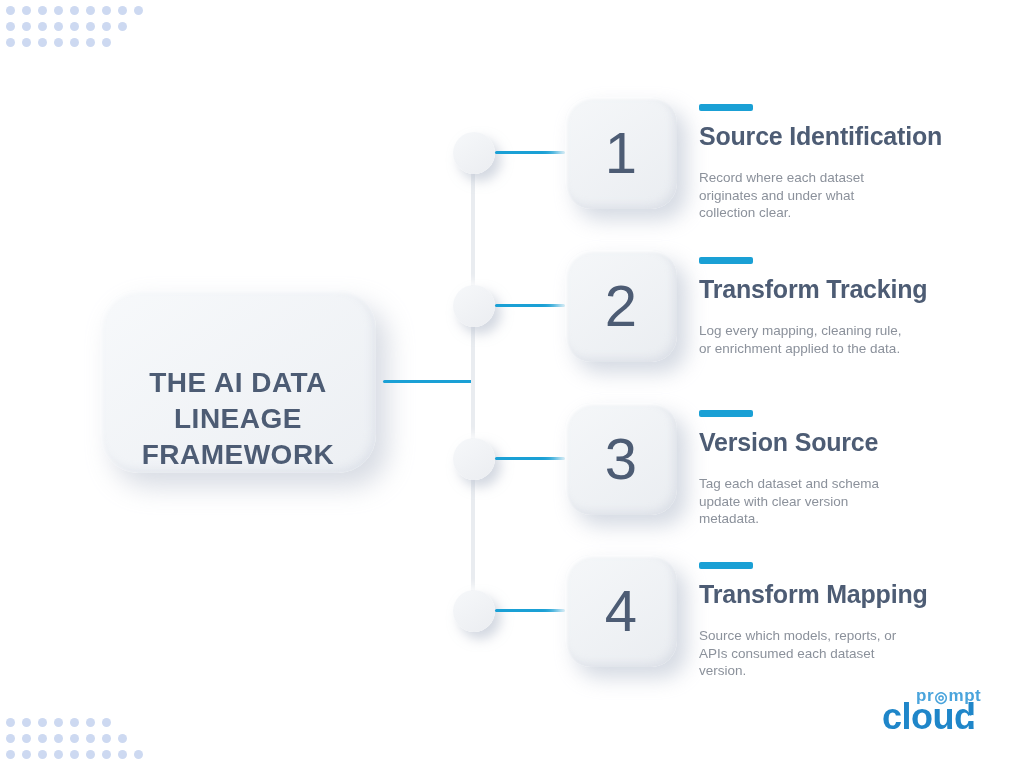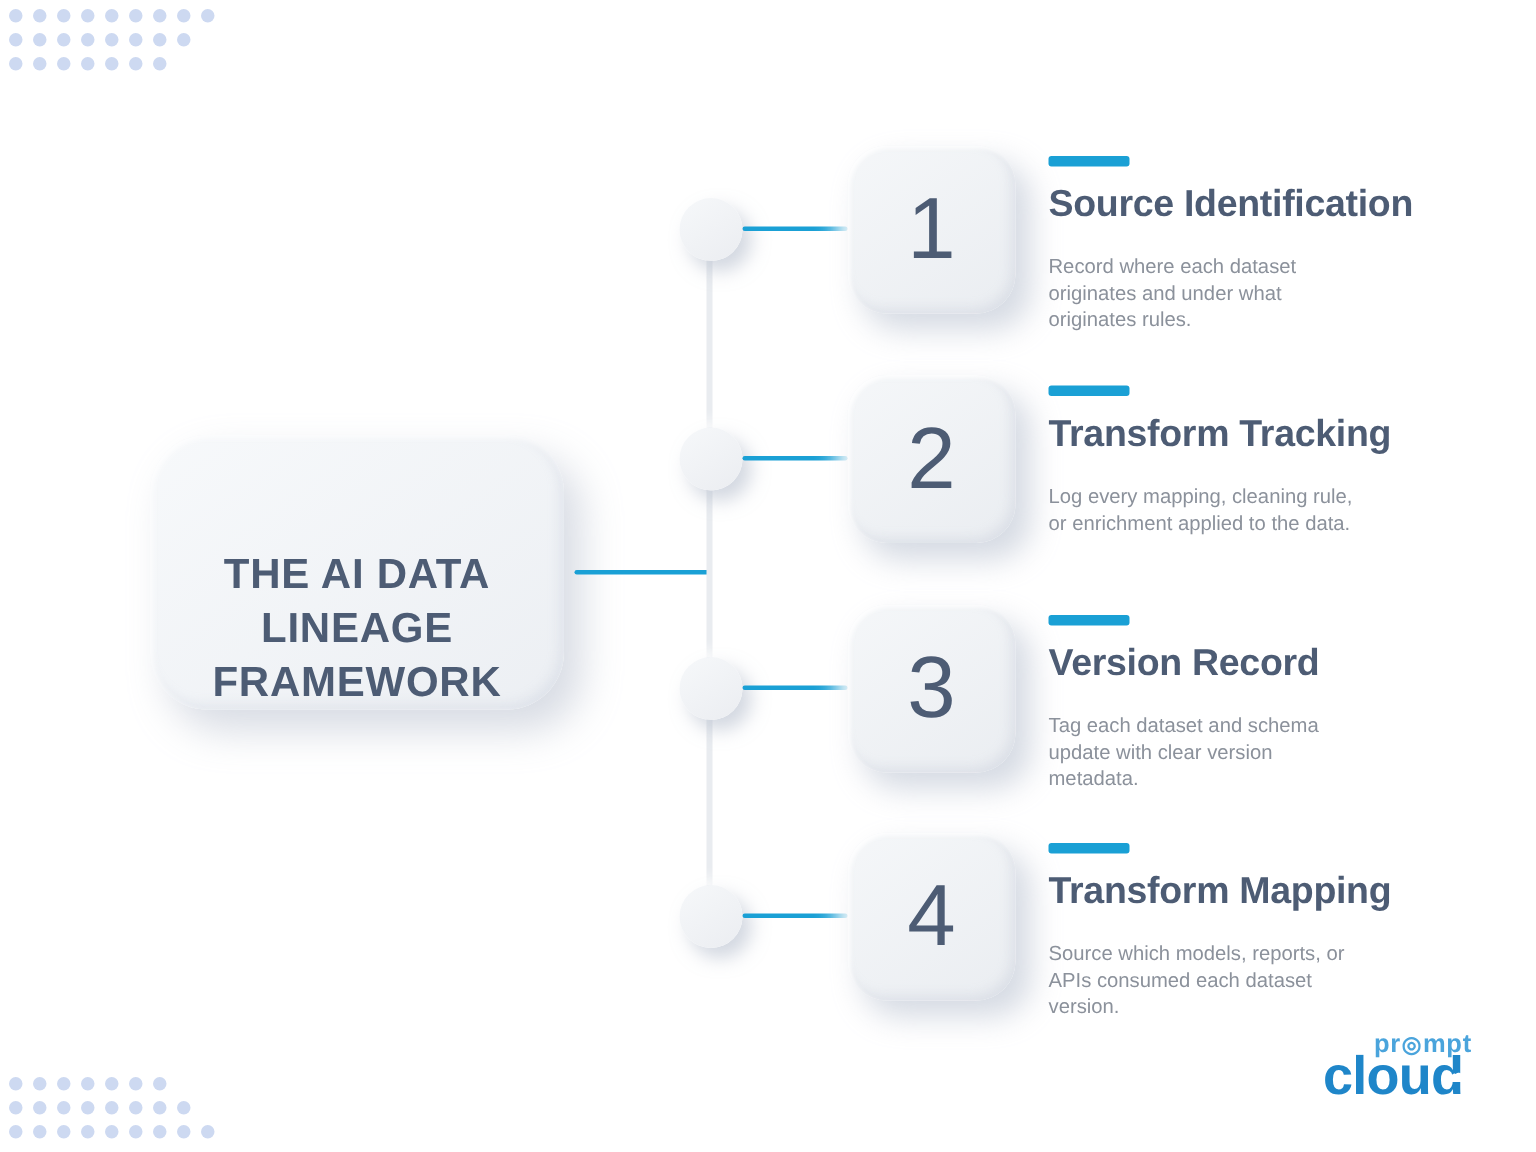--- a/index.html
+++ b/index.html
@@ -179,21 +179,21 @@
     <div class="conn"></div>
     <div class="numcard">
       <span>1</span>
     </div>
     <div class="stext">
       <div class="bar"></div>
       <h2 class="heading">Source Identification</h2>
       <div class="sbody">
           <div>Record where each dataset</div>
           <div>originates and under what</div>
-          <div>originates rules.</div>
+          <div>collection clear.</div>
         </div>
     </div>
   </div>
 
   <div class="step s1">
     <div class="vnode"></div>
     <div class="conn"></div>
     <div class="numcard">
       <span>2</span>
     </div>
@@ -208,21 +208,21 @@
   </div>
 
   <div class="step s2">
     <div class="vnode"></div>
     <div class="conn"></div>
     <div class="numcard">
       <span>3</span>
     </div>
     <div class="stext">
       <div class="bar"></div>
-      <h2 class="heading">Version Record</h2>
+      <h2 class="heading">Version Source</h2>
       <div class="sbody">
           <div>Tag each dataset and schema</div>
           <div>update with clear version</div>
           <div>metadata.</div>
         </div>
     </div>
   </div>
 
   <div class="step s3">
     <div class="vnode"></div>

